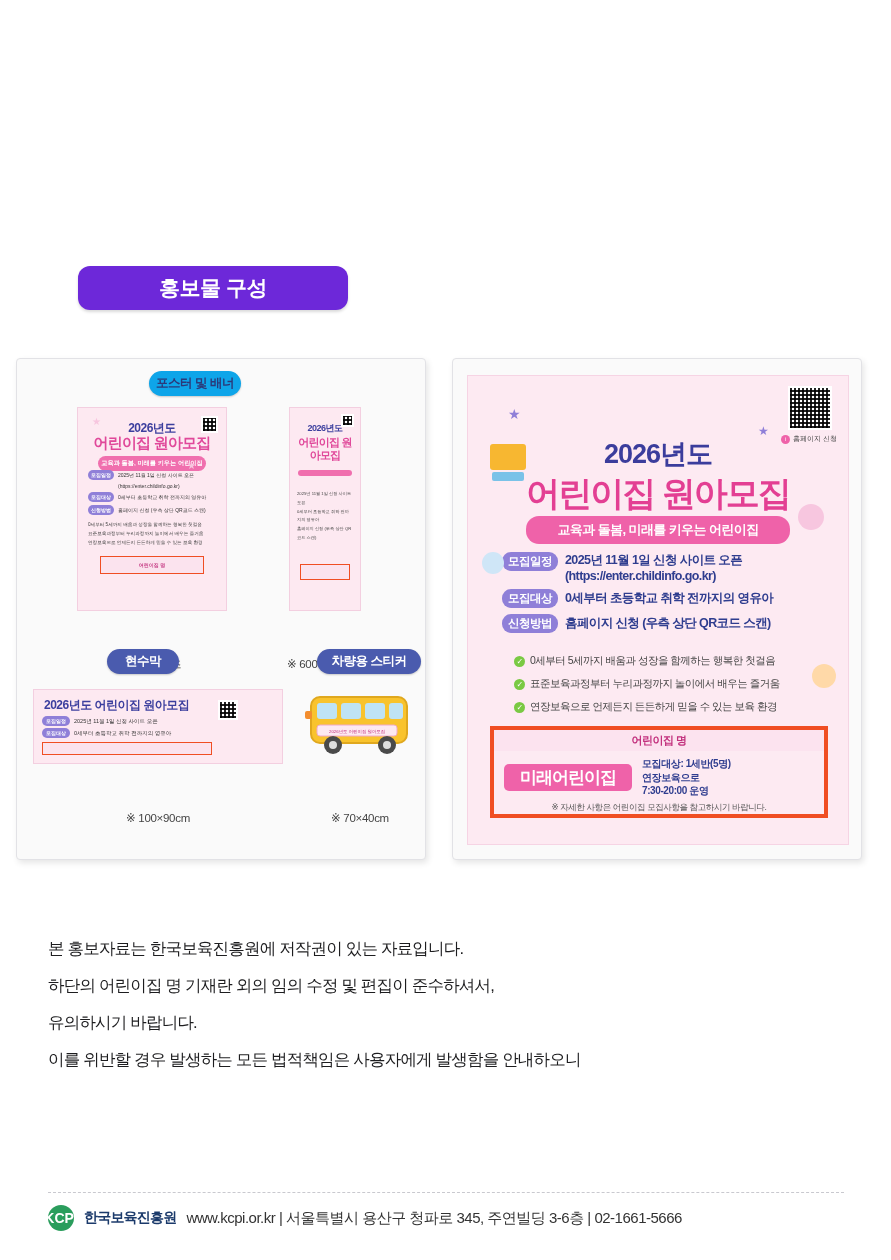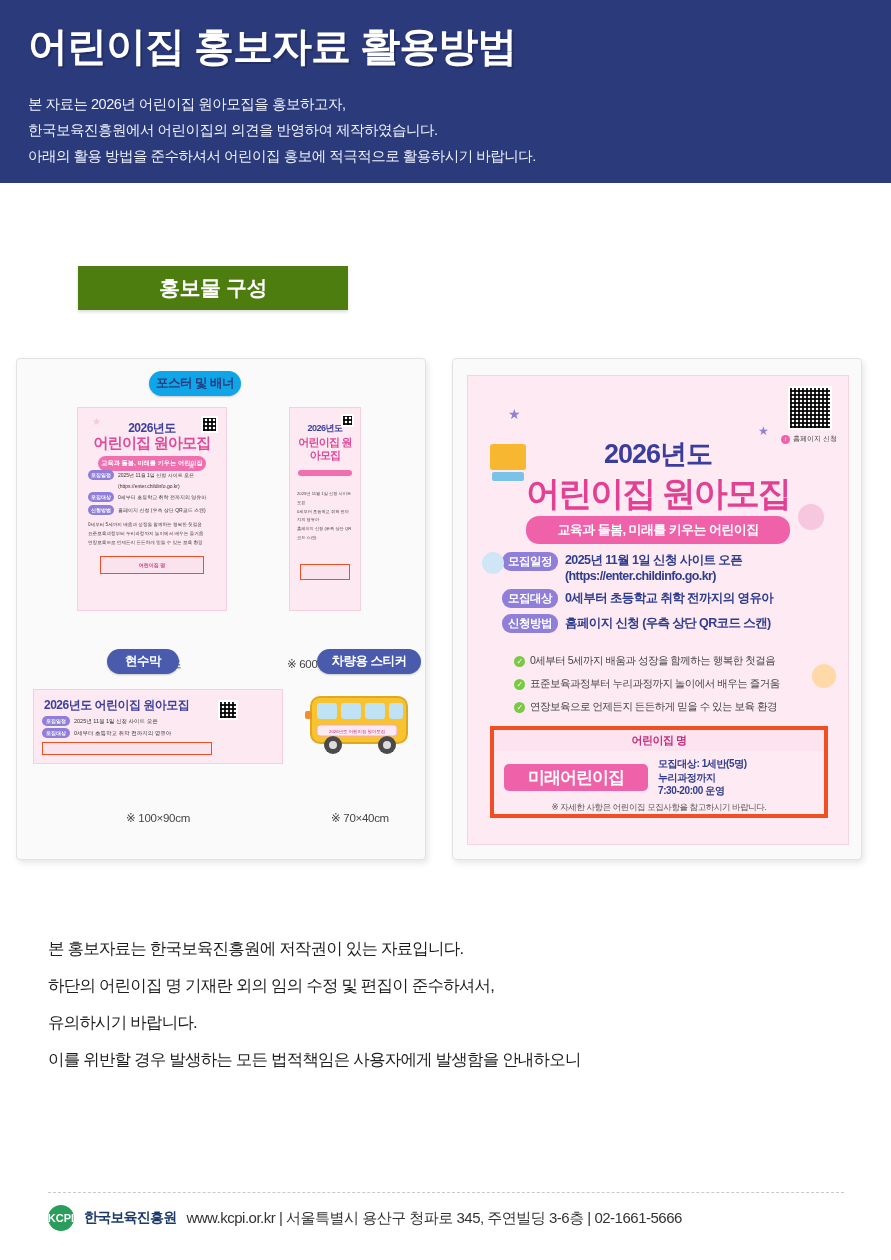--- a/index.html
+++ b/index.html
@@ -27,25 +27,26 @@
     margin-top: 22px;
     font-size: 14.5px; line-height: 1.78; letter-spacing: -0.5px;
     color: #eef1fb;
   }
 
   
   .ribbon-wrap { position: absolute; }
   .ribbon {
     position: relative;
     height: 44px;
-    background: #4d7c0f;
+    background: #6d28d9;
     color: #fff;
     display: flex; align-items: center; justify-content: center;
     font-size: 21px; font-weight: bold; letter-spacing: -0.5px;
     box-shadow: 0 2px 3px rgba(0,0,0,0.15);
+    border-radius: 12px;
   }
   .ribbon-tail {
     position: absolute; top: 22px; width: 42px; height: 40px;
     background: #3b4a95; z-index: -1;
   }
   .ribbon-tail.left { left: -32px; clip-path: polygon(0 0, 100% 0, 100% 100%, 52% 70%, 0 100%); }
   .ribbon-tail.right { right: -32px; clip-path: polygon(0 0, 100% 0, 100% 100%, 48% 70%, 0 100%); }
 
   
   .panel {
@@ -124,21 +125,21 @@
   .namebox {
     position: absolute; left: 22px; bottom: 26px; width: 338px; height: 92px;
     border: 4px solid #f04e23; background: #fdeaf2;
   }
   .namebox .nb-head {
     background:#fce3ef; color:#c2307d; font-size:11px; font-weight:bold;
     text-align:center; padding:3px 0; letter-spacing:-0.5px;
   }
   .namebox .nb-name {
     background:#ef62a9; color:#fff; font-weight:bold; font-size:17px;
-    border-radius:5px; padding:2px 24px; display:inline-block; letter-spacing:-1px;
+    border-radius:5px; padding:2px 16px; display:inline-block; letter-spacing:-1px;
   }
   .nb-info { font-size: 10px; color:#2f3d8f; font-weight:bold; line-height:1.35; letter-spacing:-0.4px;}
   .nb-note { font-size: 8.5px; color:#555; text-align:center; letter-spacing:-0.4px;}
 
   
   .bus { position: absolute; }
 
   
   .notice {
     position: absolute; left: 48px; top: 930px; width: 800px;
@@ -149,41 +150,33 @@
   .divider {
     position: absolute; left: 48px; top: 1192px; width: 796px;
     border-top: 1px dashed #c9c9cf;
   }
   .footer {
     position: absolute; left: 48px; top: 1205px; width: 800px;
     display: flex; align-items: center; gap: 10px;
   }
   .footer .logo-mark {
     width: 26px; height: 26px; border-radius: 50%;
-    background: #2a9d5c; color: #fff; font-size: 11px; font-weight: bold;
+    background: #2a9d5c; color: #fff; font-size: 14px; font-weight: bold;
     display:flex;align-items:center;justify-content:center;
   }
   .footer .logo-text { font-size: 14px; font-weight: bold; color: #1b3a6b; letter-spacing:-0.8px;}
   .footer .f-info { font-size: 15px; color: #333; letter-spacing: -0.5px; }
 
   .star { position:absolute; color:#f7c6df; font-size: 10px; }
 </style>
 </head>
 <body>
 
 <div class="page">
 
-  <div class="header">
-    <h1>어린이집 홍보자료 활용방법</h1>
-    <div class="sub">
-      <div>본 자료는 2026년 어린이집 원아모집을 홍보하고자,</div>
-      <div>한국보육진흥원에서 어린이집의 의견을 반영하여 제작하였습니다.</div>
-      <div>아래의 활용 방법을 준수하셔서 어린이집 홍보에 적극적으로 활용하시기 바랍니다.</div>
-    </div>
-  </div>
 
   <div class="ribbon-wrap" style="left:78px; top:266px; width:270px;">
     <div class="ribbon-tail left"></div>
     <div class="ribbon-tail right"></div>
     <div class="ribbon">홍보물 구성</div>
   </div>
 
 
   <div class="panel panel-left">
 
@@ -322,21 +315,21 @@
           <span>연장보육으로 언제든지 든든하게 믿을 수 있는 보육 환경</span>
         </div>
       </div>
 
       <div class="namebox">
         <div class="nb-head">어린이집 명</div>
         <div style="display:flex; align-items:center; gap:10px; padding:6px 10px 0 10px;">
           <span class="nb-name">미래어린이집</span>
           <div class="nb-info">
             <div>모집대상: 1세반(5명)</div>
-            <div>누리과정까지</div>
+            <div>연장보육으로</div>
             <div>7:30-20:00 운영</div>
           </div>
         </div>
         <div class="nb-note" style="margin-top:4px;">※ 자세한 사항은 어린이집 모집사항을 참고하시기 바랍니다.</div>
       </div>
 
       <div class="star" style="left:40px; top:30px; font-size:14px; color:#8f7fd8;">★</div>
       <div class="star" style="left:290px; top:48px; font-size:12px; color:#8f7fd8;">★</div>
       <div style="position:absolute; left:22px; top:68px; width:36px; height:26px; background:#f7b731; border-radius:3px;"></div>
       <div style="position:absolute; left:24px; top:96px; width:32px; height:9px; background:#7ac2e8; border-radius:2px;"></div>

